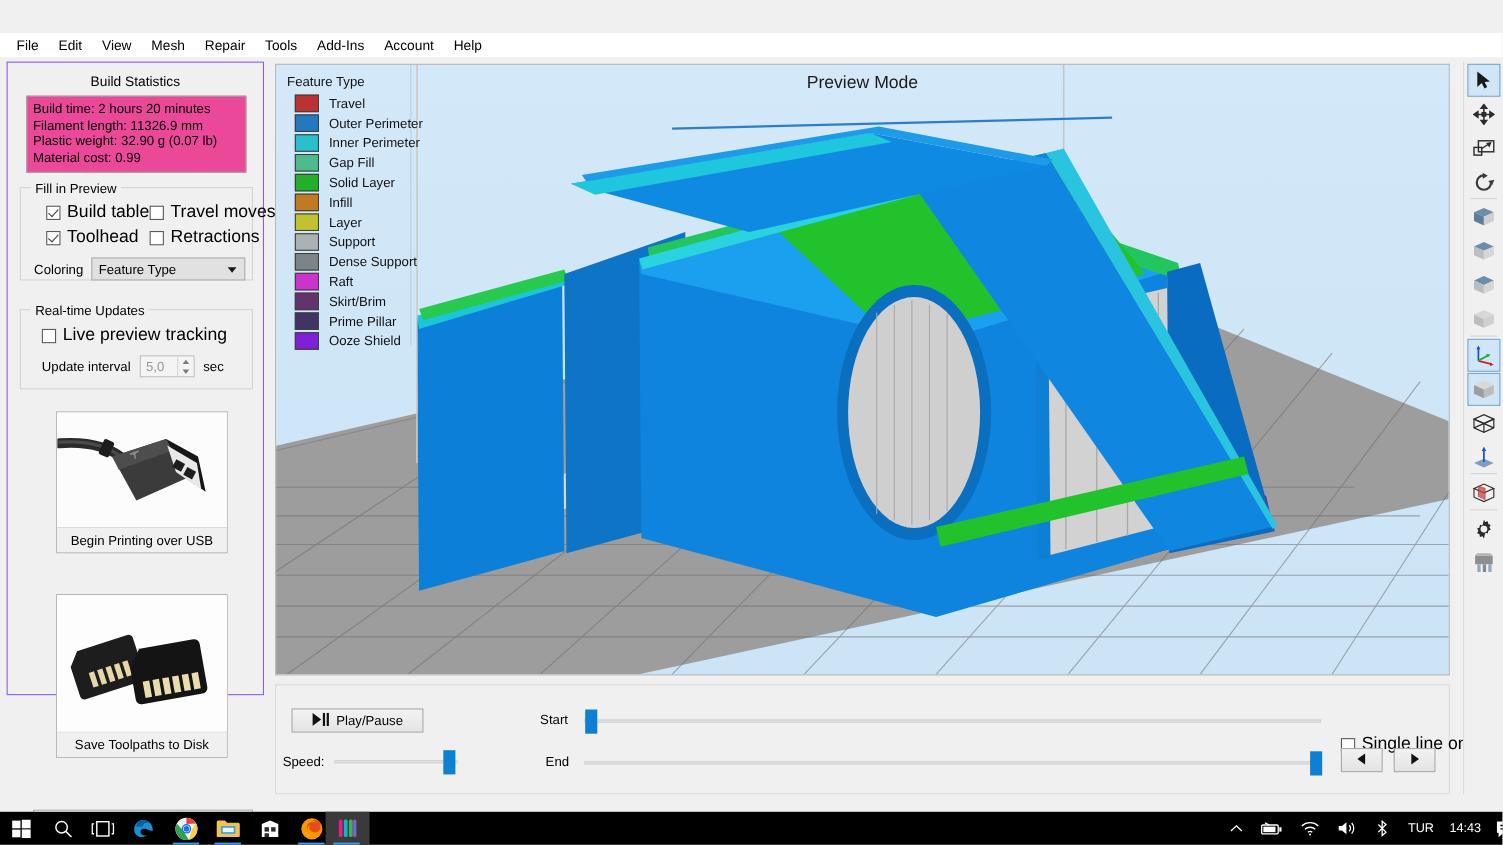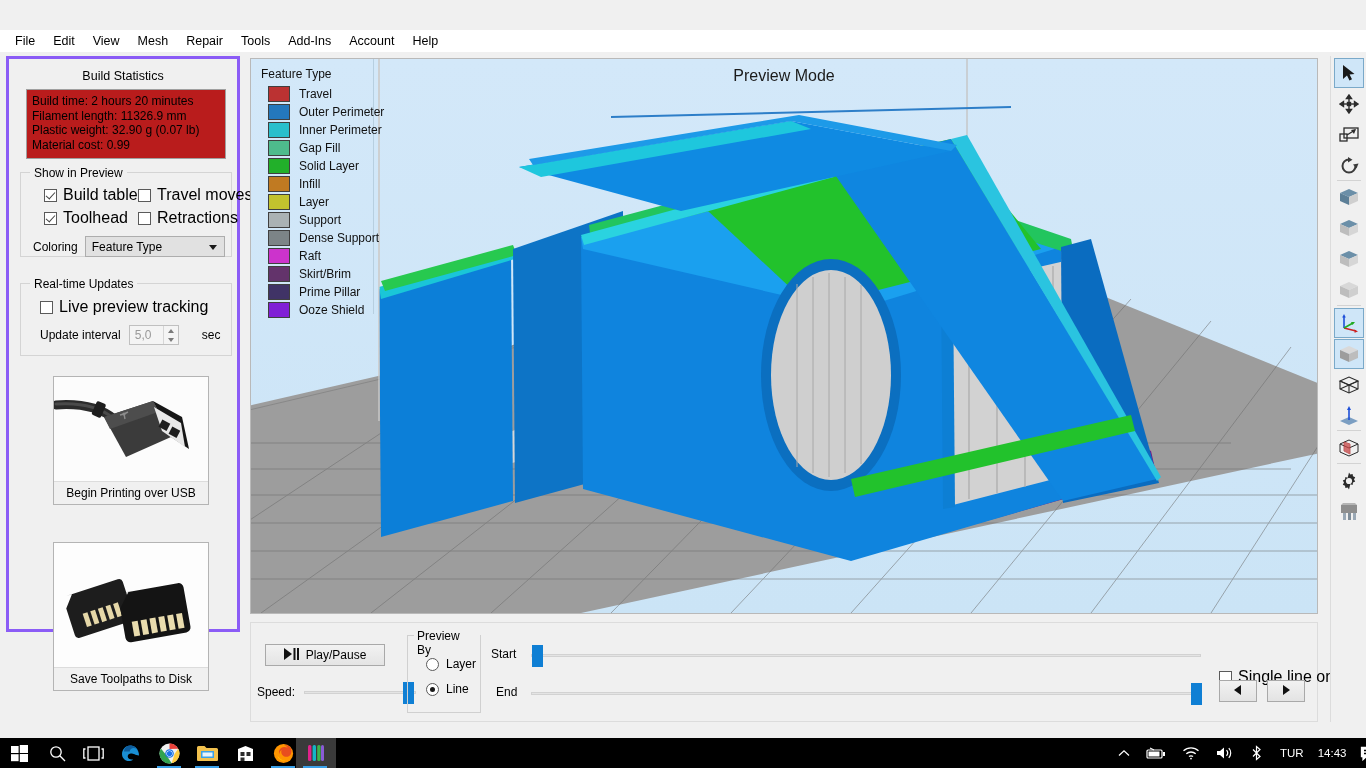--- a/index.html
+++ b/index.html
@@ -31,31 +31,31 @@
   .tb-btn svg { display:block; }
 
   
   .menubar { position: absolute; left: 0; top: 30px; width: 1366px; height: 22px;
              background: #ffffff; display: flex; align-items: center; padding-left: 6px; }
   .menuitem { padding: 3px 9px; font-size: 12.5px; color: #000; cursor: default; }
 
   
   .leftpanel {
     position: absolute; left: 6px; top: 56px; width: 234px; height: 576px;
-    background: #f0f0f0; border: 3px solid #8b5cf6;
+    background: #f0f0f0; border: 1px solid #8b5cf6;
   }
   .grp { position: absolute; border: 1px solid #d4d4d4; }
   .grp > .grp-title {
     position: absolute; top: -7px; left: 9px; background: #f0f0f0;
     padding: 0 4px; font-size: 12px; color: #000;
   }
   .stat-title { position: absolute; left: 0; top: 10px; width: 100%; text-align: center;
                 font-size: 12.5px; color: #000; }
   .stat-box { position: absolute; left: 17px; top: 30px; width: 200px; height: 70px;
-              background: #b91c1c; border: 1px solid #a0a0a0; padding: 4px 5px; }
+              background: #ec4899; border: 1px solid #a0a0a0; padding: 4px 5px; }
   .stat-box div { font-size: 12px; color: #000; line-height: 14.5px; white-space: nowrap; }
 
   .cb-row { position: absolute; display: flex; align-items: center; }
   .cbx { width: 13px; height: 13px; border: 1px solid #5a5a5a; background: #fff;
          display: inline-block; position: relative; flex: none; }
   .cbx.checked::after {
     content: ""; position: absolute; left: 3px; top: 0px; width: 4px; height: 8px;
     border: solid #444; border-width: 0 1.6px 1.6px 0; transform: rotate(42deg);
   }
   .cb-label { margin-left: 6px; font-size: 16px; color: #000; white-space: nowrap; }
@@ -172,21 +172,21 @@
 
     <div class="stat-title">Build Statistics</div>
     <div class="stat-box">
       <div>Build time: 2 hours 20 minutes</div>
       <div>Filament length: 11326.9 mm</div>
       <div>Plastic weight: 32.90 g (0.07 lb)</div>
       <div>Material cost: 0.99</div>
     </div>
 
     <div class="grp" style="left:11px; top:113px; width:212px; height:85px;">
-      <div class="grp-title">Show in Preview</div>
+      <div class="grp-title">Fill in Preview</div>
 
       <div class="cb-row" style="left:23px; top:13px;">
         <span class="cbx checked"></span>
         <span class="cb-label">Build table</span>
       </div>
       <div class="cb-row" style="left:117px; top:13px;">
         <span class="cbx"></span>
         <span class="cb-label">Travel moves</span>
       </div>
       <div class="cb-row" style="left:23px; top:36px;">
@@ -219,21 +219,21 @@
           <span>5,0</span>
           <span class="arrows">
             <span class="up">
                 <i></i>
               </span>
             <span class="dn">
                 <i></i>
               </span>
           </span>
         </span>
-        <span style="font-size:12px; margin-left:23px;">sec</span>
+        <span style="font-size:12px; margin-left:8px;">sec</span>
       </div>
     </div>
 
     <div class="imgbtn" style="top:317px;">
       <div class="thumb" style="height:104px;">
         <svg width="156" height="104" viewBox="0 0 156 104">
           <rect width="156" height="104" fill="#fcfcfc"></rect>
           <path d="M2 28 C30 26, 48 32, 60 42" stroke="#2b2b2b" stroke-width="9" fill="none" stroke-linecap="round"></path>
           <path d="M2 27 C30 25, 47 31, 59 41" stroke="#4a4a4a" stroke-width="3" fill="none" stroke-linecap="round"></path>
           <rect x="40" y="25" width="10" height="15" rx="2" fill="#1d1d1d" transform="rotate(24 45 32)"></rect>
@@ -455,31 +455,20 @@
       <span>Play/Pause</span>
     </div>
 
     <div class="speed-row">
       <span style="font-size:12px;">Speed:</span>
       <span class="slider-track" style="width:112px; margin-left:9px;">
         <span class="slider-thumb" style="left:98px;"></span>
       </span>
     </div>
 
-    <div class="previewby">
-      <div class="grp-title">Preview By</div>
-      <div class="pb-row" style="top:21px;">
-        <span class="radio-out"></span>
-        <span>Layer</span>
-      </div>
-      <div class="pb-row" style="top:46px;">
-        <span class="radio-out sel"></span>
-        <span>Line</span>
-      </div>
-    </div>
 
     <div class="se-label" style="left:240px; top:24px;">Start</div>
     <span class="slider-track" style="position:absolute; left:280px; top:31px; width:670px;">
       <span class="slider-thumb" style="left:0px;"></span>
     </span>
 
     <div class="se-label" style="left:245px; top:62px;">End</div>
     <span class="slider-track" style="position:absolute; left:280px; top:69px; width:670px;">
       <span class="slider-thumb" style="left:659px;"></span>
     </span>

